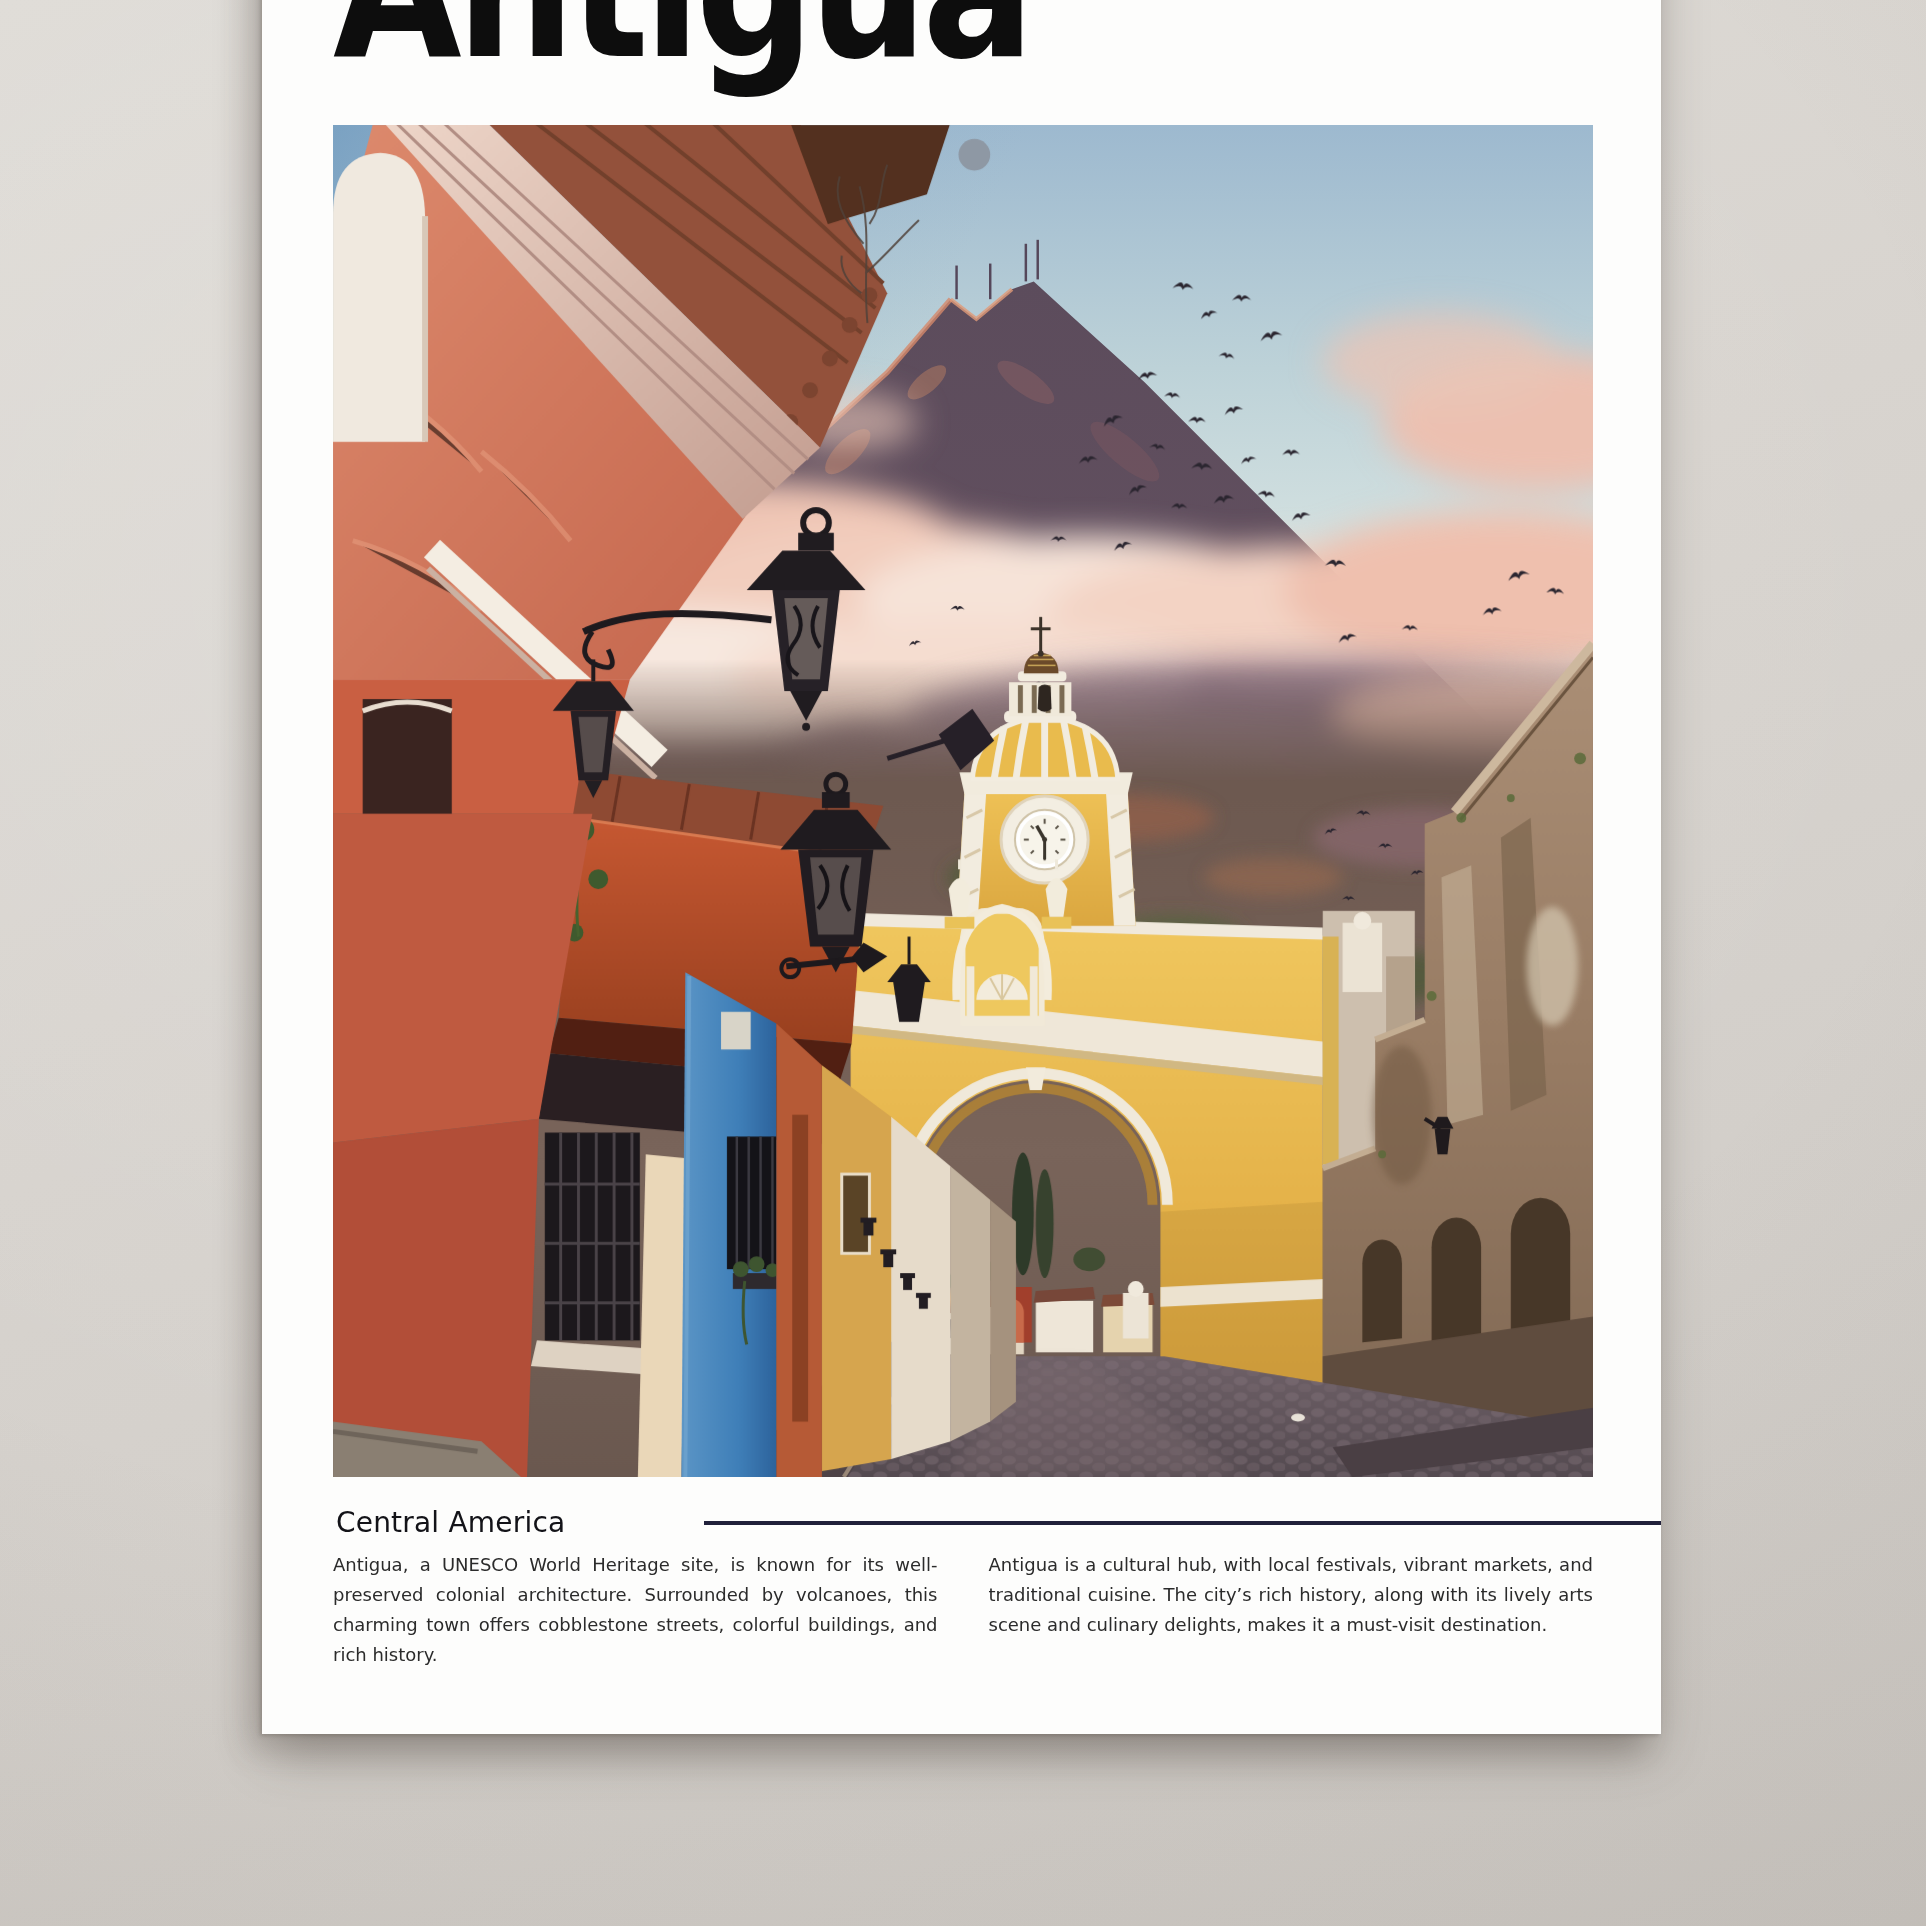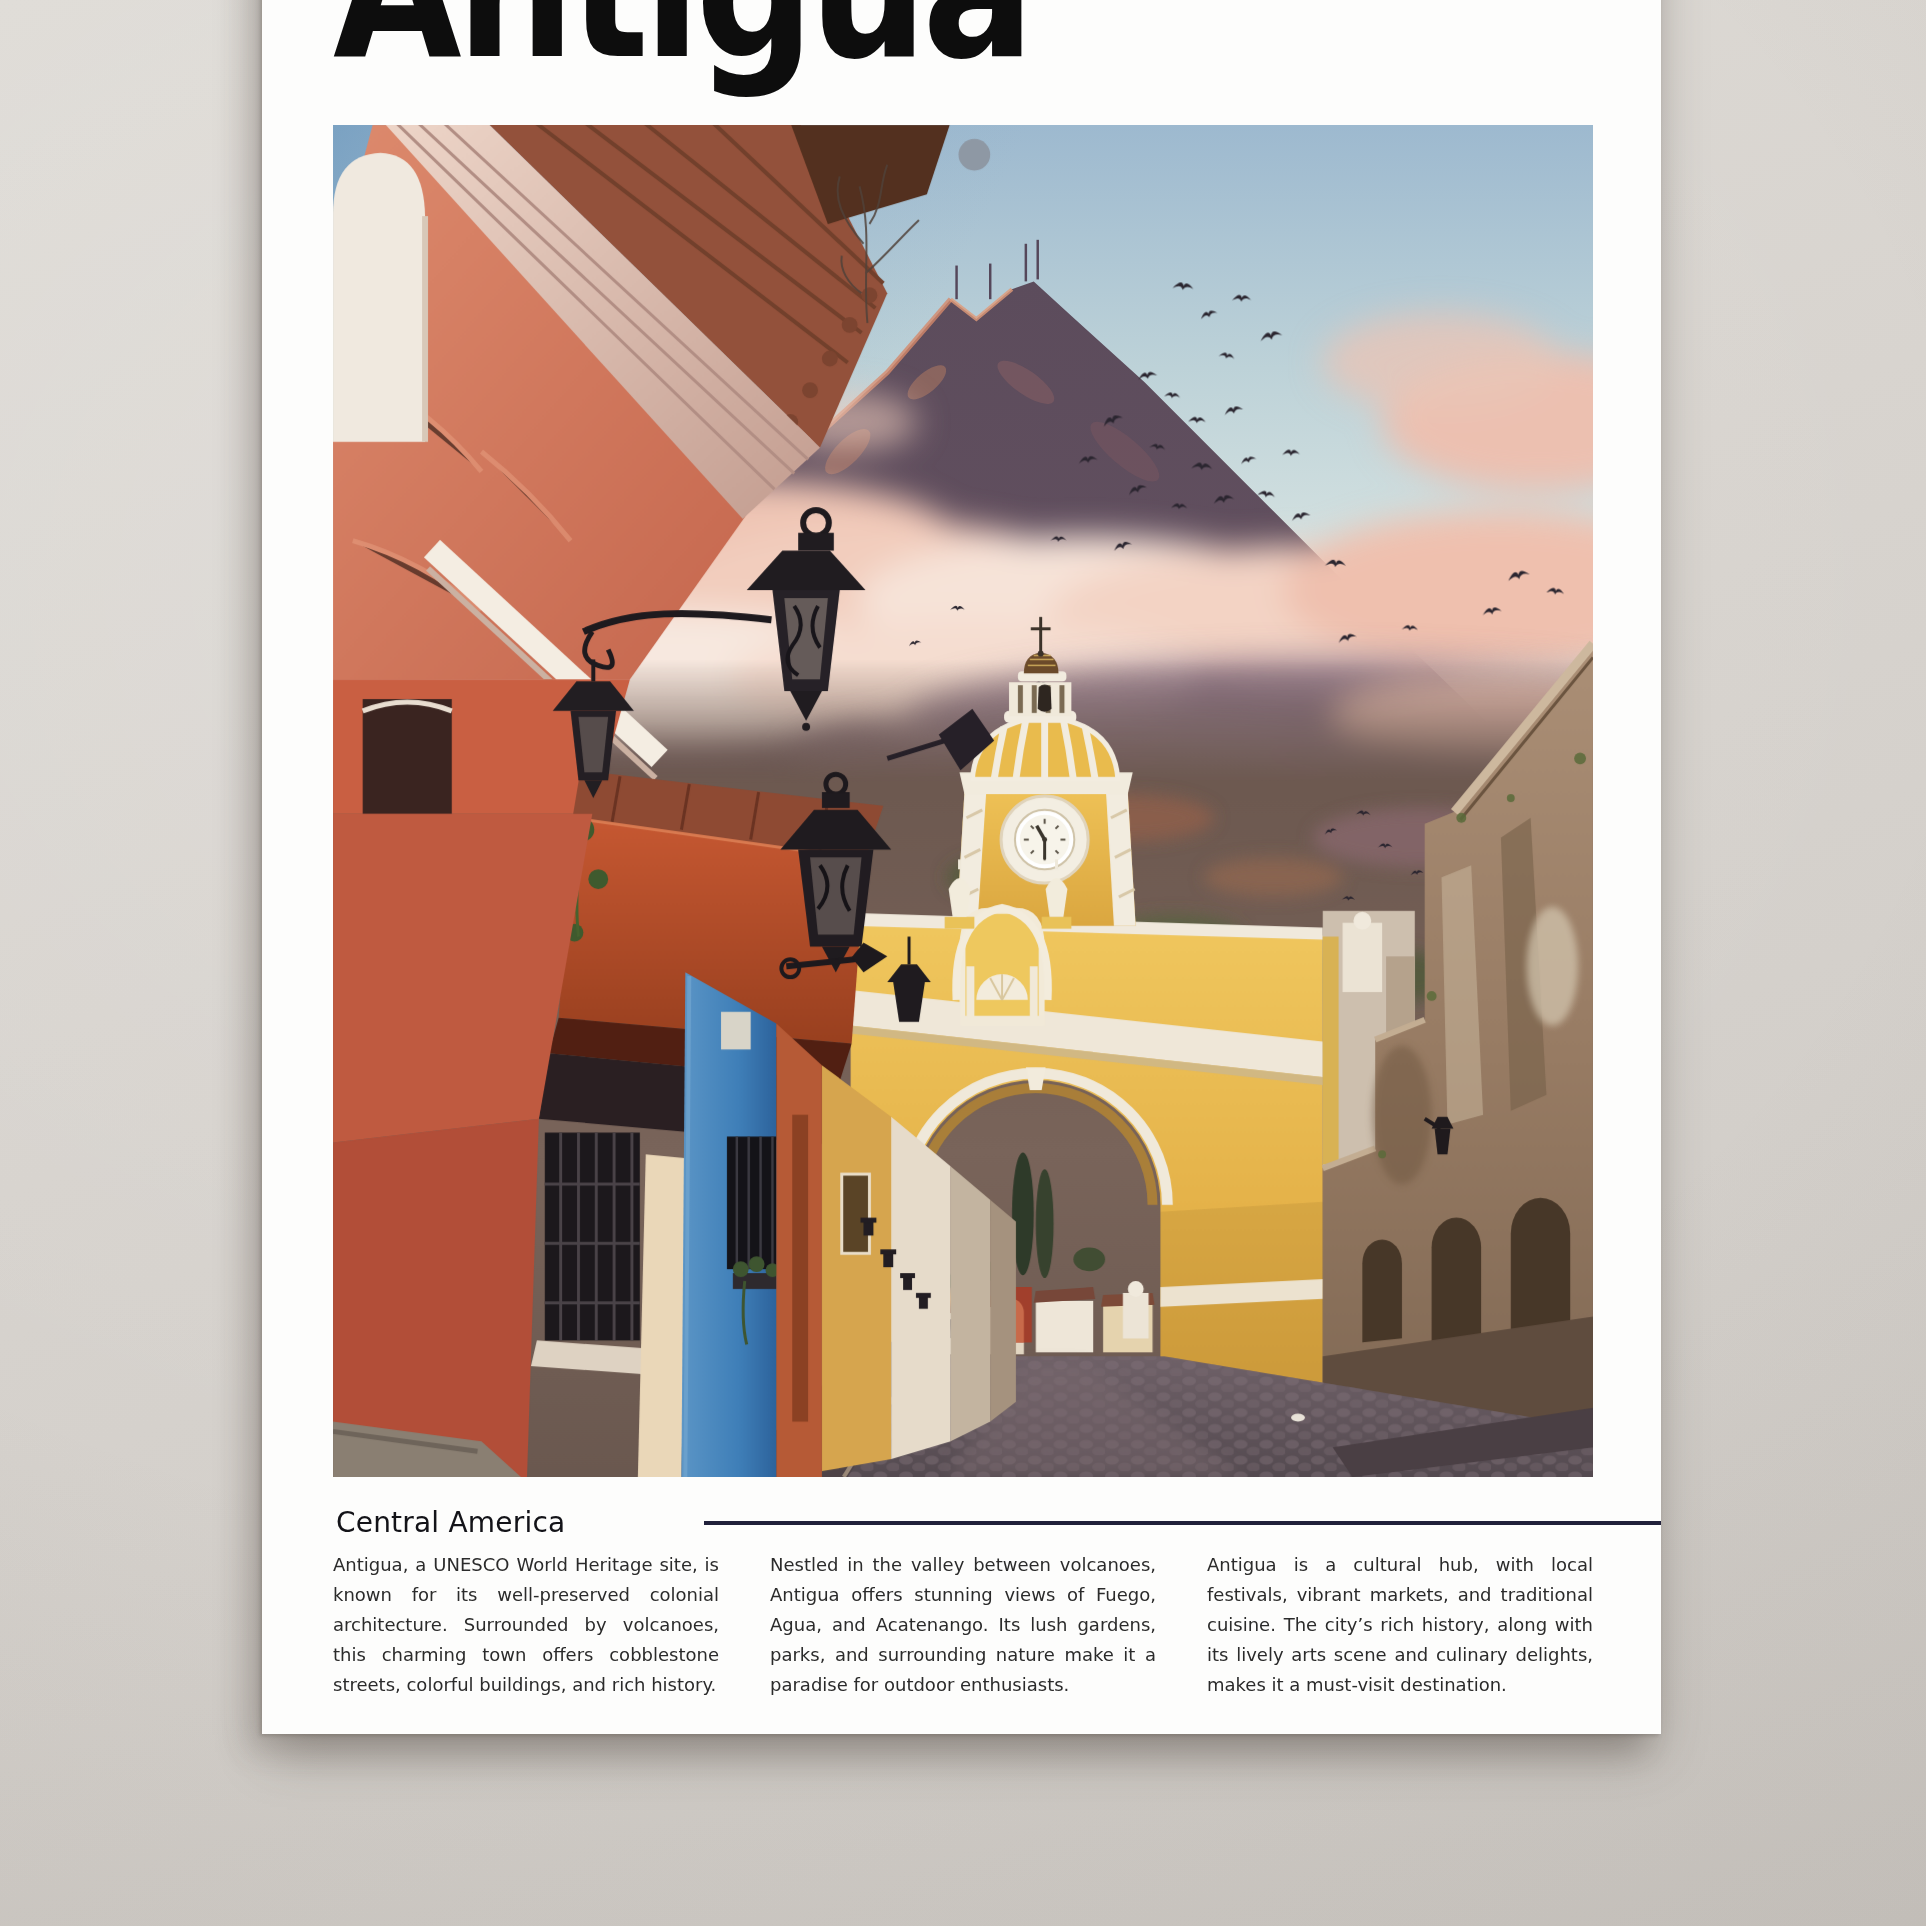--- a/index.html
+++ b/index.html
@@ -583,17 +583,16 @@
     </svg>
   </div>
 
   <div class="caption-row">
     <div class="region-label">Central America</div>
     <div class="caption-line"></div>
   </div>
 
   <div class="columns">
     <p>Antigua, a UNESCO World Heritage site, is known for its well-preserved colonial architecture. Surrounded by volcanoes, this charming town offers cobblestone streets, colorful buildings, and rich history.</p>
-    <p>Nestled in the valley between volcanoes, Antigua offers stunning views of Fuego, Agua, and Acatenango. Its lush gardens, parks, and surrounding nature make it a paradise for outdoor enthusiasts.</p>
     <p>Antigua is a cultural hub, with local festivals, vibrant markets, and traditional cuisine. The city’s rich history, along with its lively arts scene and culinary delights, makes it a must-visit destination.</p>
   </div>
 </div>
 
 
 </body></html>

